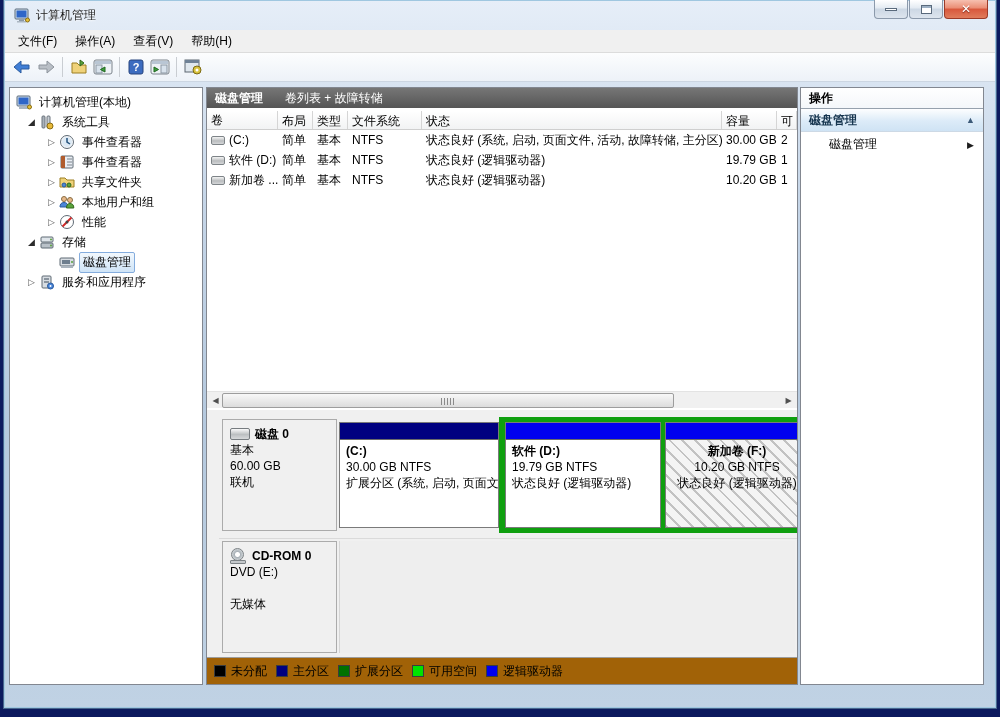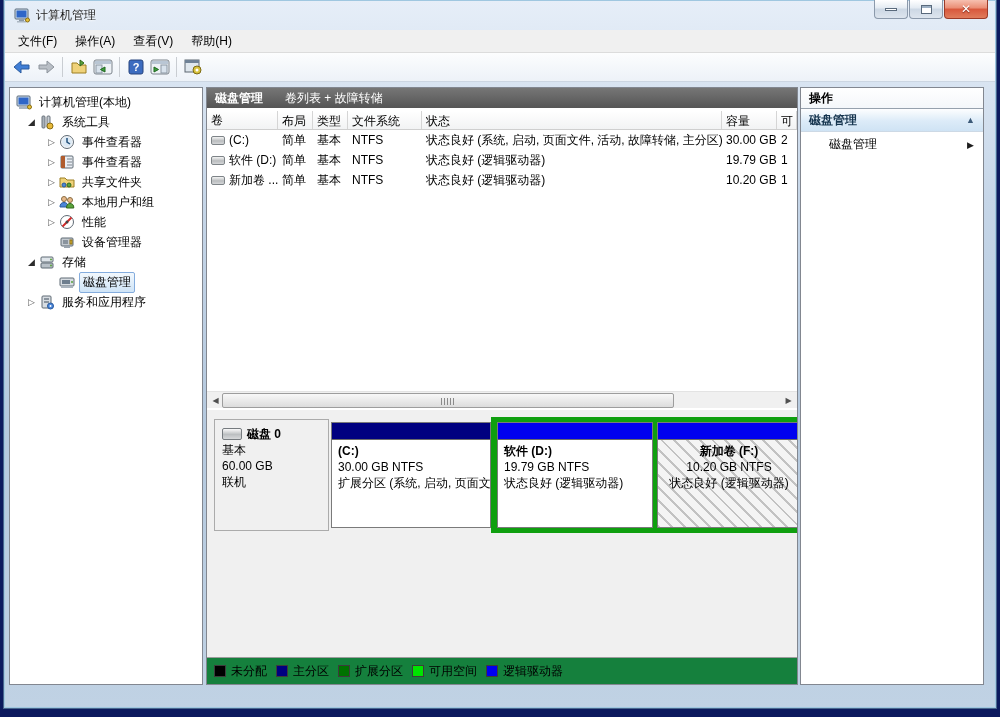--- a/index.html
+++ b/index.html
@@ -62,40 +62,40 @@
 
   
   .hscroll { position:absolute; left:0; right:0; top:303px; height:17px; background:#f0f0f0; border-top:1px solid #e3e3e3; }
   .hs-arrow { position:absolute; top:0; width:17px; height:17px; display:flex; align-items:center; justify-content:center; font-size:8px; color:#505050; }
   .hs-thumb { position:absolute; left:15px; top:1px; width:452px; height:15px; background:linear-gradient(#f8f8f8,#dcdcdc); border:1px solid #9d9d9d; border-radius:2px; }
   .hs-grip { position:absolute; left:50%; top:4px; width:14px; height:7px; margin-left:-7px;
     background:repeating-linear-gradient(90deg,#8a8a8a 0 1px,transparent 1px 3px); }
 
   
   .graphics { position:absolute; left:0; right:0; top:322px; bottom:27px; background:#f0f0f0; }
-  .disk-row { position:absolute; left:4px; right:0; height:116px; }
+  .disk-row { position:absolute; left:12px; right:0; height:116px; }
   .disk-row.r0 { top:7px; } .disk-row.r1 { top:128px; border-top:1px solid #dadada; }
   .disk-info { position:absolute; left:3px; top:2px; width:115px; height:112px; background:#f0f0f0; border:1px solid #ababab; padding:6px 7px; line-height:16px; }
   .disk-info .nm { display:flex; align-items:center; font-weight:bold; }
   .disk-ico { width:20px; height:12px; background:linear-gradient(#fafafa,#bcbfc1 55%,#d7d9da); border:1px solid #767b7f; border-radius:2px; margin-right:5px; }
   .cd-ico { width:16px; height:16px; margin-right:6px; position:relative; }
   .cd-ico .disc { position:absolute; left:1px; top:0; width:13px; height:13px; border-radius:50%; background:radial-gradient(circle at 50% 50%, #fff 0 2px, #aab2b8 3px, #d7dcdf 6px); border:1px solid #7c8286; }
   .cd-ico .tray { position:absolute; left:0; bottom:0; width:16px; height:4px; background:#c4c8cb; border:1px solid #7c8286; border-radius:1px; }
 
   .ext-border { position:absolute; top:0; height:116px; border:3px solid #0f9f0f; background:#0f9f0f; }
   .part { position:absolute; top:5px; height:106px; background:#fff; border:1px solid #7a7a7a; }
   .part .bar { height:17px; border-bottom:1px solid #6a6a6a; }
   .part .ptxt { padding:3px 6px; line-height:16px; white-space:nowrap; overflow:hidden; }
   .part.hatched { background:
      repeating-linear-gradient(45deg, rgba(153,153,153,.55) 0 2px, transparent 2px 9px), #f4f4f4; text-align: center; }
   .p-c { left:120px; width:160px; } .p-d { left:286px; width:156px; } .p-f { left:446px; width:144px; }
   .ext-border { left:280px; width:313px; }
 
   
-  .legend { position:absolute; left:0; right:0; bottom:0; height:27px; background:#15803d; border-top:1px solid #9d9d9d; display:flex; align-items:center; padding-left:7px; }
+  .legend { position:absolute; left:0; right:0; bottom:0; height:27px; background:#a16207; border-top:1px solid #9d9d9d; display:flex; align-items:center; padding-left:7px; }
   .lg-item { display:flex; align-items:center; margin-right:9px; }
   .lg-sq { width:12px; height:12px; border:1px solid #3c3c3c; margin-right:5px; }
 
   
   .ap-title { height:21px; border-bottom:1px solid #96a1ad; display:flex; align-items:center; font-weight:bold; padding-left:8px; background:linear-gradient(#ffffff,#f4f7fa); }
   .ap-section { height:23px; display:flex; align-items:center; font-weight:bold; color:#16354f; padding:0 8px; background:linear-gradient(#fdfeff,#dcebf8 55%,#cfe3f4); border-bottom:1px solid #cdd9e5; }
   .ap-section .sp { flex:1; }
   .ap-collapse { font-size:9px; color:#3c5a78; }
   .ap-item { height:25px; display:flex; align-items:center; padding:0 9px 0 28px; }
   .ap-item .sp { flex:1; }
@@ -267,32 +267,20 @@
       <div class="tree-row d2">
         <span class="tw">▷</span>
         <span class="tree-ico">
             <svg width="16" height="16" viewBox="0 0 16 16">
               <circle cx="8" cy="8" r="6.5" fill="#fff" stroke="#5f6a74"></circle>
               <line x1="3.5" y1="12.5" x2="12.5" y2="3.5" stroke="#cf2a2a" stroke-width="2"></line>
               <circle cx="8" cy="8" r="1.5" fill="#444"></circle>
             </svg>
           </span>
         <span class="tree-label">性能</span>
-      </div>
-      <div class="tree-row d2">
-        <span class="tw"></span>
-        <span class="tree-ico">
-            <svg width="16" height="16" viewBox="0 0 16 16">
-              <rect x="2" y="4" width="12" height="8" rx="1" fill="#c4cad0" stroke="#5f6a74"></rect>
-              <rect x="4" y="6" width="5" height="4" fill="#8a949e"></rect>
-              <rect x="11" y="6" width="2" height="4" fill="#e8c23a" stroke="#8a6d12"></rect>
-              <rect x="5" y="12" width="6" height="2" fill="#9aa4ae"></rect>
-            </svg>
-          </span>
-        <span class="tree-label">设备管理器</span>
       </div>
       <div class="tree-row d1">
         <span class="tw exp">◢</span>
         <span class="tree-ico">
             <svg width="16" height="16" viewBox="0 0 16 16">
               <rect x="2" y="3" width="12" height="5" rx="1" fill="#dfe5ea" stroke="#5f6a74"></rect>
               <rect x="2" y="9" width="12" height="5" rx="1" fill="#b9c1c8" stroke="#5f6a74"></rect>
               <circle cx="12" cy="5.5" r="1" fill="#59a33c"></circle>
               <circle cx="12" cy="11.5" r="1" fill="#59a33c"></circle>
             </svg>
@@ -426,20 +414,35 @@
         <div class="part p-f hatched">
           <div class="bar" style="background-color: rgb(0, 0, 240);"></div>
           <div class="ptxt">
             <div style="font-weight:bold">新加卷  (F:)</div>
             <div>10.20 GB NTFS</div>
             <div>状态良好 (逻辑驱动器)</div>
           </div>
         </div>
       </div>
 
+      <div class="disk-row r1">
+        <div class="disk-info">
+          <div class="nm">
+            <span class="cd-ico">
+                <span class="disc"></span>
+                <span class="tray"></span>
+              </span>
+            <span>CD-ROM 0</span>
+          </div>
+          <div>DVD (E:)</div>
+          <div>&nbsp;</div>
+          <div>无媒体</div>
+        </div>
+        <div style="position:absolute; left:120px; top:2px; right:2px; height:112px; background:#eeeeee; border-left:1px solid #d5d5d5;"></div>
+      </div>
     </div>
 
     <div class="legend">
       <span class="lg-item">
         <span class="lg-sq" style="background-color: rgb(0, 0, 0);"></span>
         <span>未分配</span>
       </span>
       <span class="lg-item">
         <span class="lg-sq" style="background-color: rgb(0, 0, 128);"></span>
         <span>主分区</span>

